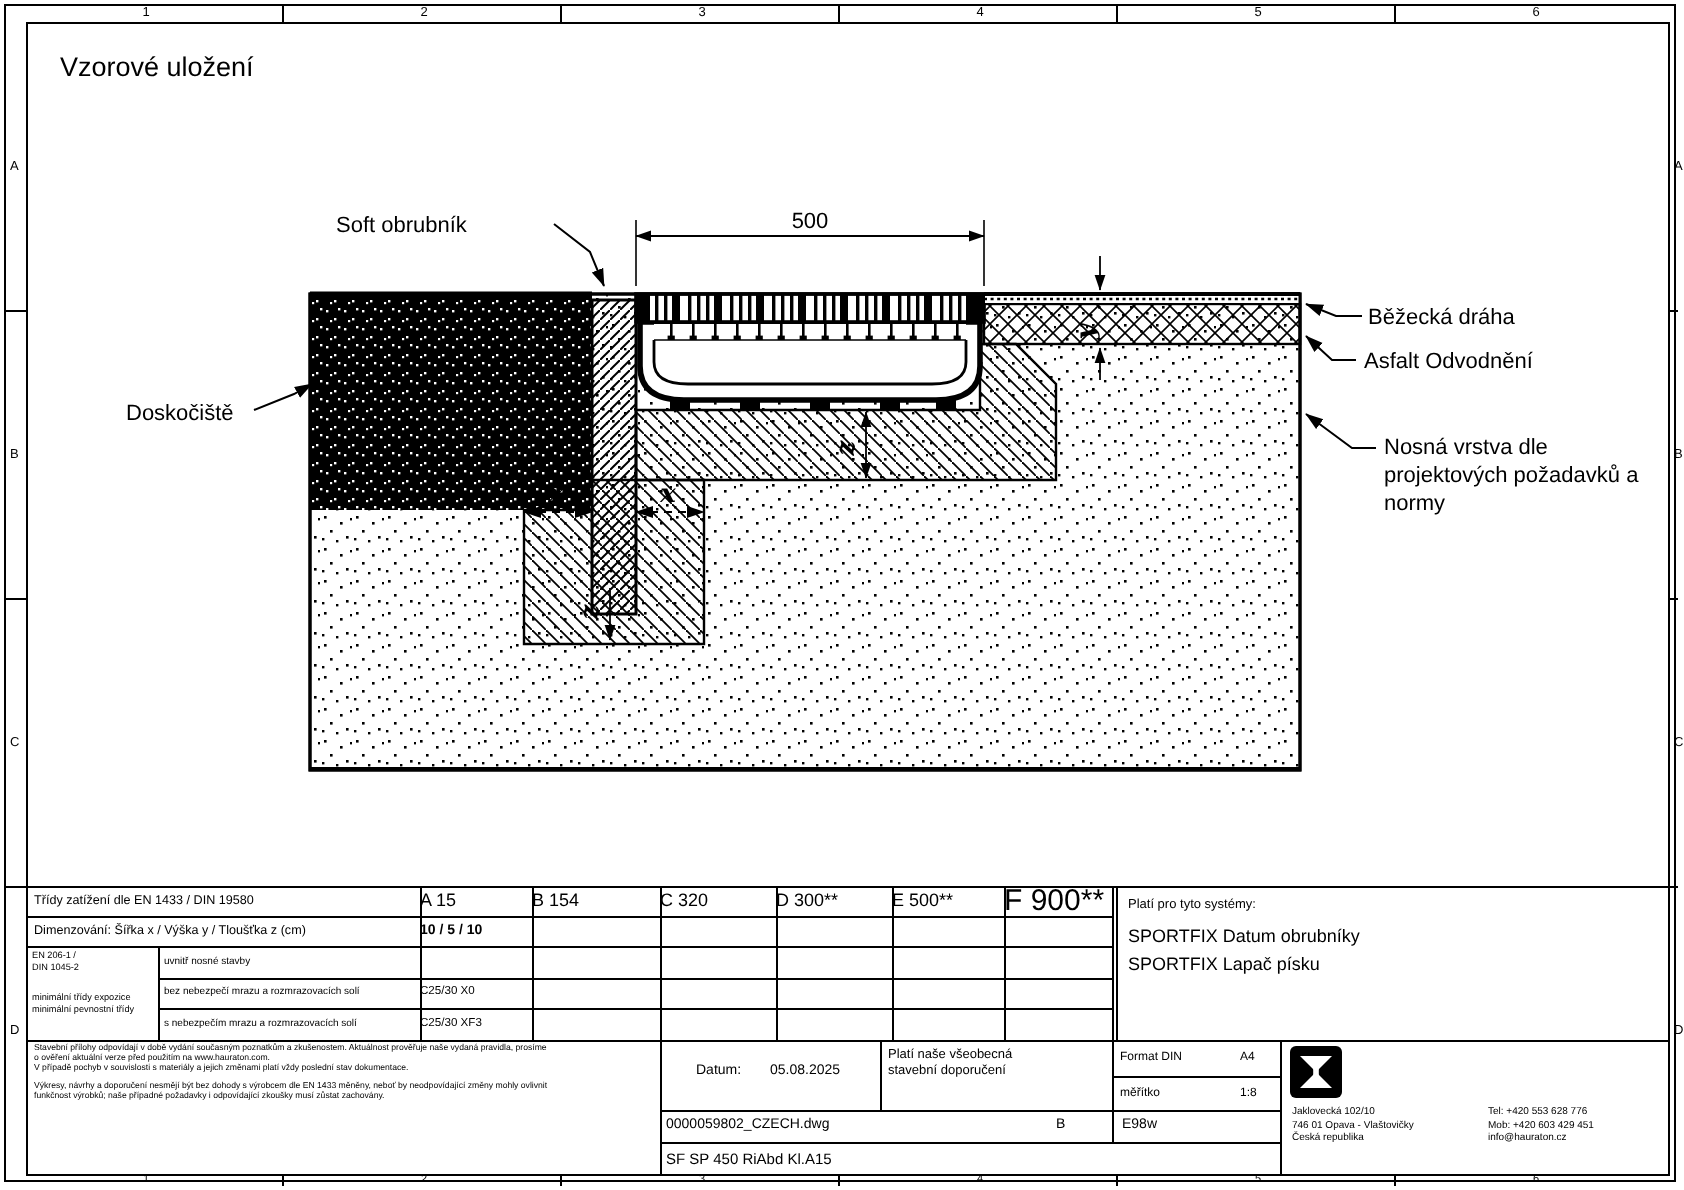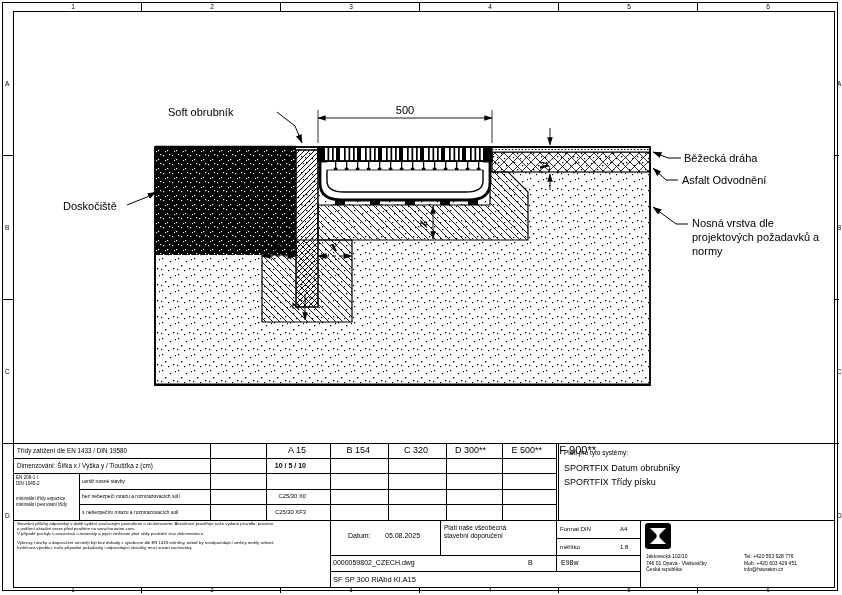--- a/index.html
+++ b/index.html
@@ -6,21 +6,21 @@
   .page{position:relative;width:842px;height:595px;background:#ffffff;overflow:hidden;
         font-family:"Liberation Sans",sans-serif;color:#000;}
   .outerframe{position:absolute;left:2px;top:2px;width:836px;height:589px;
         border:1.5px solid #000;box-sizing:border-box;}
   .innerframe{position:absolute;left:13px;top:11px;width:822px;height:577px;
         border:1.5px solid #000;box-sizing:border-box;background:#fff;}
   .lbl{position:absolute;white-space:nowrap;color:#000;line-height:1.15;}
   .hl{position:absolute;height:1px;background:#000;}
   .vl{position:absolute;width:1px;background:#000;}
   .zone{position:absolute;font-size:6.5px;width:20px;text-align:center;}
-  .cellc{position:absolute;text-align:right;padding-left:40px;}
+  .cellc{position:absolute;text-align:left;}
   .title{font-size:13.5px;line-height:20px;}
   .tiny{font-size:4.3px;}
   .wordmark{font-size:28px;font-weight:bold;letter-spacing:-1.2px;line-height:28px;}
   svg text{font-family:"Liberation Sans",sans-serif;}
   .slab{font-size:11px;fill:#000;}
   .dim{font-family:"DejaVu Serif",serif;font-style:italic;font-weight:bold;font-size:13px;fill:#000;}
 </style>
 </head>
 <body>
 
@@ -63,20 +63,21 @@
   <div class="hl" style="left:3px;top:155px;width:10px;"></div>
   <div class="hl" style="left:3px;top:299px;width:10px;"></div>
   <div class="hl" style="left:3px;top:443px;width:10px;"></div>
   <div class="hl" style="left:829px;top:155px;width:10px;"></div>
   <div class="hl" style="left:829px;top:299px;width:10px;"></div>
   <div class="hl" style="left:829px;top:443px;width:10px;"></div>
 
   <div class="innerframe"></div>
 
   <div class="lbl title" style="left:30px;top:24px;">
+    <div>Vzorové uložení</div>
   </div>
 
   <svg width="842" height="440" viewBox="0 0 842 440" style="position:absolute;left:0;top:0;">
     <defs>
       <pattern id="speckle" width="16" height="16" patternUnits="userSpaceOnUse">
         <rect width="16" height="16" fill="#fff"></rect>
         <rect x="2" y="2" width="1.3" height="1.3" fill="#000"></rect>
         <rect x="10" y="5" width="1.3" height="1.3" fill="#000"></rect>
         <rect x="5" y="9" width="1.3" height="1.3" fill="#000"></rect>
         <rect x="13" y="12" width="1.3" height="1.3" fill="#000"></rect>
@@ -205,59 +206,59 @@
   <div class="vl" style="left:79px;top:473px;height:47px;"></div>
   <div class="vl" style="left:440px;top:520px;height:35px;"></div>
   <div class="vl" style="left:640px;top:520px;height:68px;"></div>
 
   <div class="lbl" style="left:17px;top:447px;font-size:6.3px;">Třídy zatížení dle EN 1433 / DIN 19580</div>
   <div class="lbl cellc" style="left:210px;top:443px;width:56px;height:15px;line-height:15px;font-size:9px;">A 15</div>
   <div class="lbl cellc" style="left:266px;top:443px;width:64px;height:15px;line-height:15px;font-size:9px;">B 154</div>
   <div class="lbl cellc" style="left:330px;top:443px;width:58px;height:15px;line-height:15px;font-size:9px;">C 320</div>
   <div class="lbl cellc" style="left:388px;top:443px;width:58px;height:15px;line-height:15px;font-size:9px;">D 300**</div>
   <div class="lbl cellc" style="left:446px;top:443px;width:56px;height:15px;line-height:15px;font-size:9px;">E 500**</div>
-  <div class="lbl cellc" style="left:502px;top:443px;width:54px;height:15px;line-height:15px;font-size:11px;">F 900**</div>
+  <div class="lbl cellc" style="left:502px;top:443px;width:54px;height:15px;line-height:15px;font-size:15px;">F 900**</div>
 
   <div class="lbl" style="left:17px;top:462px;font-size:6.3px;">Dimenzování:  Šířka x / Výška y / Tloušťka z (cm)</div>
   <div class="lbl cellc" style="left:210px;top:458px;width:56px;height:15px;line-height:15px;font-size:7px;font-weight:bold;">10 / 5 / 10</div>
 
   <div class="lbl" style="left:16px;top:475px;font-size:4.6px;">EN 206-1 /</div>
   <div class="lbl" style="left:16px;top:481px;font-size:4.6px;">DIN 1045-2</div>
   <div class="lbl" style="left:16px;top:496px;font-size:4.6px;">minimální třídy expozice</div>
   <div class="lbl" style="left:16px;top:502px;font-size:4.6px;">minimální pevnostní třídy</div>
 
   <div class="lbl" style="left:82px;top:473px;height:16px;line-height:16px;font-size:5px;">uvnitř nosné stavby</div>
   <div class="lbl" style="left:82px;top:489px;height:15px;line-height:15px;font-size:5px;">bez nebezpečí mrazu a rozmrazovacích solí</div>
   <div class="lbl" style="left:82px;top:504px;height:16px;line-height:16px;font-size:5px;">s nebezpečím mrazu a rozmrazovacích solí</div>
   <div class="lbl cellc" style="left:210px;top:473px;width:56px;height:16px;line-height:16px;font-size:5.8px;"></div>
   <div class="lbl cellc" style="left:210px;top:489px;width:56px;height:15px;line-height:15px;font-size:5.8px;">C25/30 X0</div>
   <div class="lbl cellc" style="left:210px;top:504px;width:56px;height:16px;line-height:16px;font-size:5.8px;">C25/30 XF3</div>
 
   <div class="lbl" style="left:564px;top:449px;font-size:6.5px;">Platí pro tyto systémy:</div>
   <div class="lbl" style="left:564px;top:463px;font-size:9px;">SPORTFIX Datum obrubníky</div>
-  <div class="lbl" style="left:564px;top:477px;font-size:9px;">SPORTFIX Třídy písku</div>
+  <div class="lbl" style="left:564px;top:477px;font-size:9px;">SPORTFIX Lapač písku</div>
 
   <div class="lbl tiny" style="left:17px;top:522px;">Stavební přílohy odpovídají v době vydání současným poznatkům a zkušenostem. Aktuálnost prověřuje naše vydaná pravidla, prosíme</div>
   <div class="lbl tiny" style="left:17px;top:527px;">o ověření aktuální verze před použitím na www.hauraton.com.</div>
   <div class="lbl tiny" style="left:17px;top:532px;">V případě pochyb v souvislosti s materiály a jejich změnami platí vždy poslední stav dokumentace.</div>
   <div class="lbl tiny" style="left:17px;top:541px;">Výkresy, návrhy a doporučení nesmějí být bez dohody s výrobcem dle EN 1433 měněny, neboť by neodpovídající změny mohly ovlivnit</div>
   <div class="lbl tiny" style="left:17px;top:546px;">funkčnost výrobků; naše případné požadavky i odpovídající zkoušky musí zůstat zachovány.</div>
 
   <div class="lbl" style="left:348px;top:532px;font-size:7px;">Datum:</div>
   <div class="lbl" style="left:385px;top:532px;font-size:7px;">05.08.2025</div>
   <div class="lbl" style="left:444px;top:524px;font-size:6.5px;">Platí naše všeobecná</div>
   <div class="lbl" style="left:444px;top:532px;font-size:6.5px;">stavební doporučení</div>
   <div class="lbl" style="left:560px;top:526px;font-size:6px;">Format DIN</div>
   <div class="lbl" style="left:620px;top:526px;font-size:6px;">A4</div>
   <div class="lbl" style="left:560px;top:544px;font-size:6px;">měřítko</div>
   <div class="lbl" style="left:620px;top:544px;font-size:6px;">1:8</div>
   <div class="lbl" style="left:333px;top:559px;font-size:7px;">0000059802_CZECH.dwg</div>
   <div class="lbl" style="left:528px;top:559px;font-size:7px;">B</div>
   <div class="lbl" style="left:561px;top:559px;font-size:7px;">E98w</div>
-  <div class="lbl" style="left:333px;top:576px;font-size:7.5px;">SF  SP 300 RiAbd  Kl.A15</div>
+  <div class="lbl" style="left:333px;top:576px;font-size:7.5px;">SF  SP 450 RiAbd  Kl.A15</div>
 
   <svg style="position:absolute;left:645px;top:523px;" width="26" height="26" viewBox="0 0 26 26">
     <rect x="0" y="0" width="26" height="26" rx="3" fill="#000"></rect>
     <polygon points="5,5 21,5 13,13" fill="#fff"></polygon>
     <polygon points="5,21 21,21 13,13" fill="#fff"></polygon>
     <rect x="11.6" y="9" width="2.8" height="8" fill="#fff"></rect>
   </svg>
   <div class="lbl" style="left:646px;top:553px;font-size:5px;line-height:6.5px;">
     <div>Jaklovecká 102/10</div>
     <div>746 01 Opava - Vlaštovičky</div>

